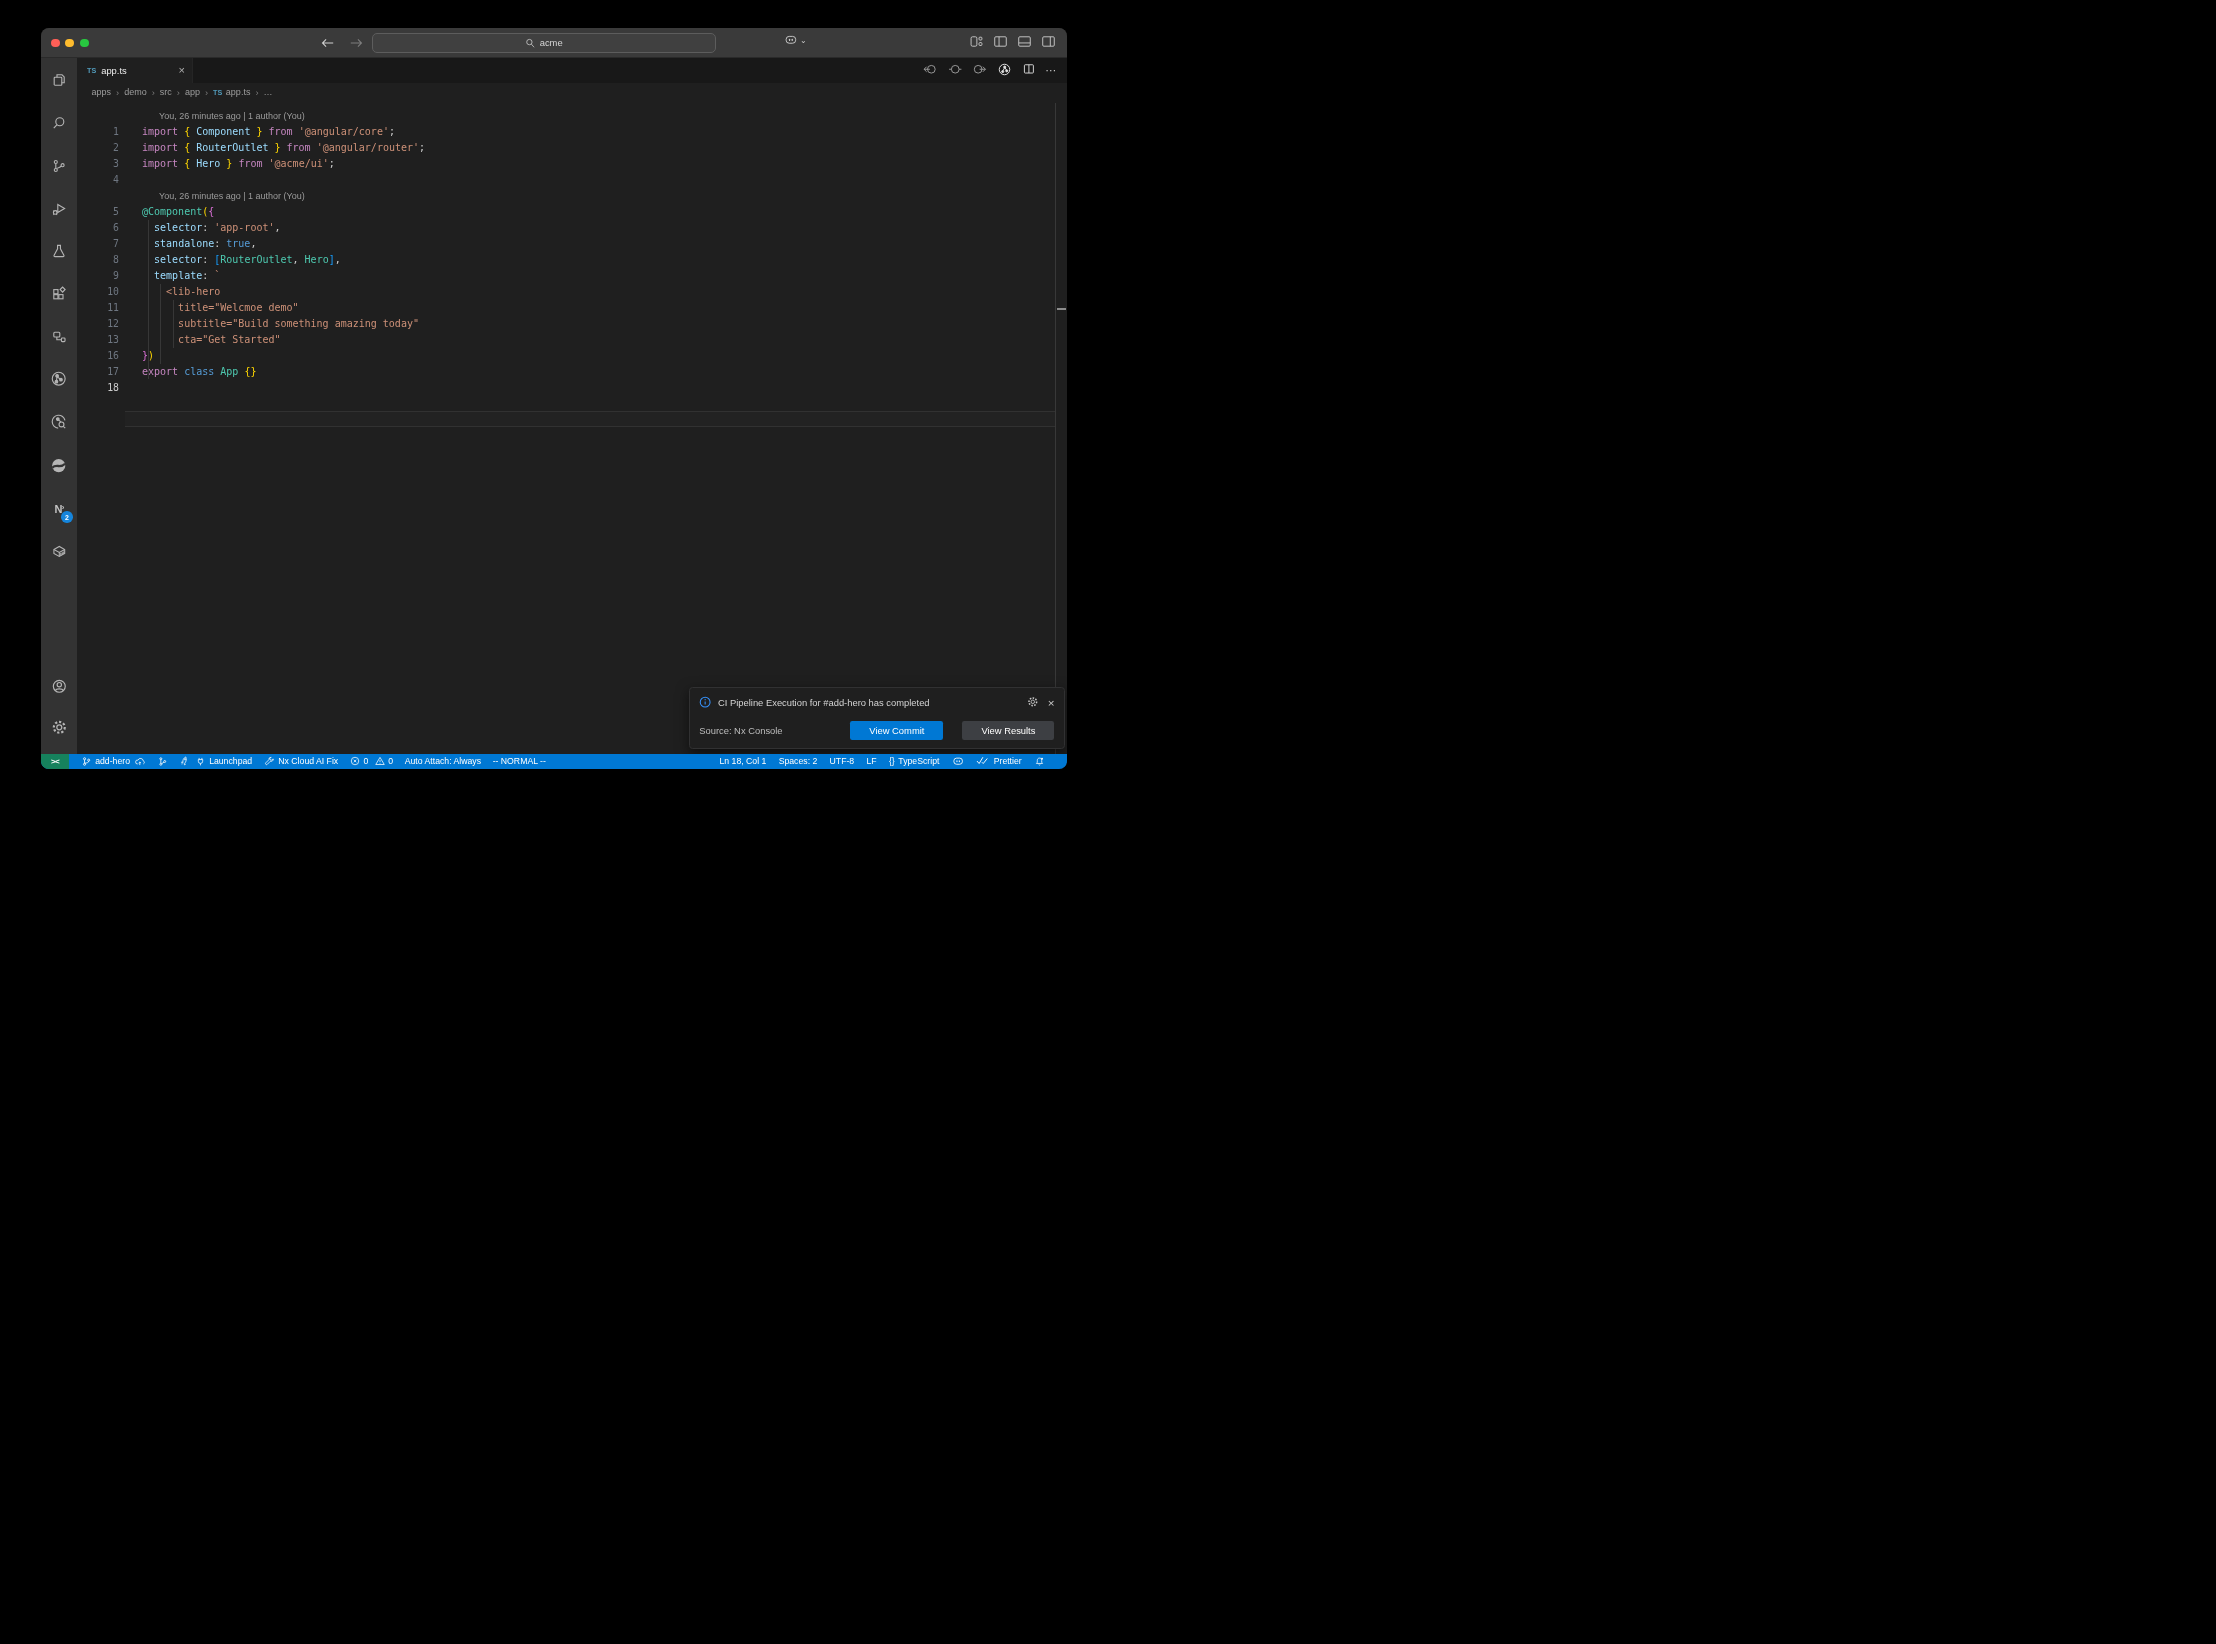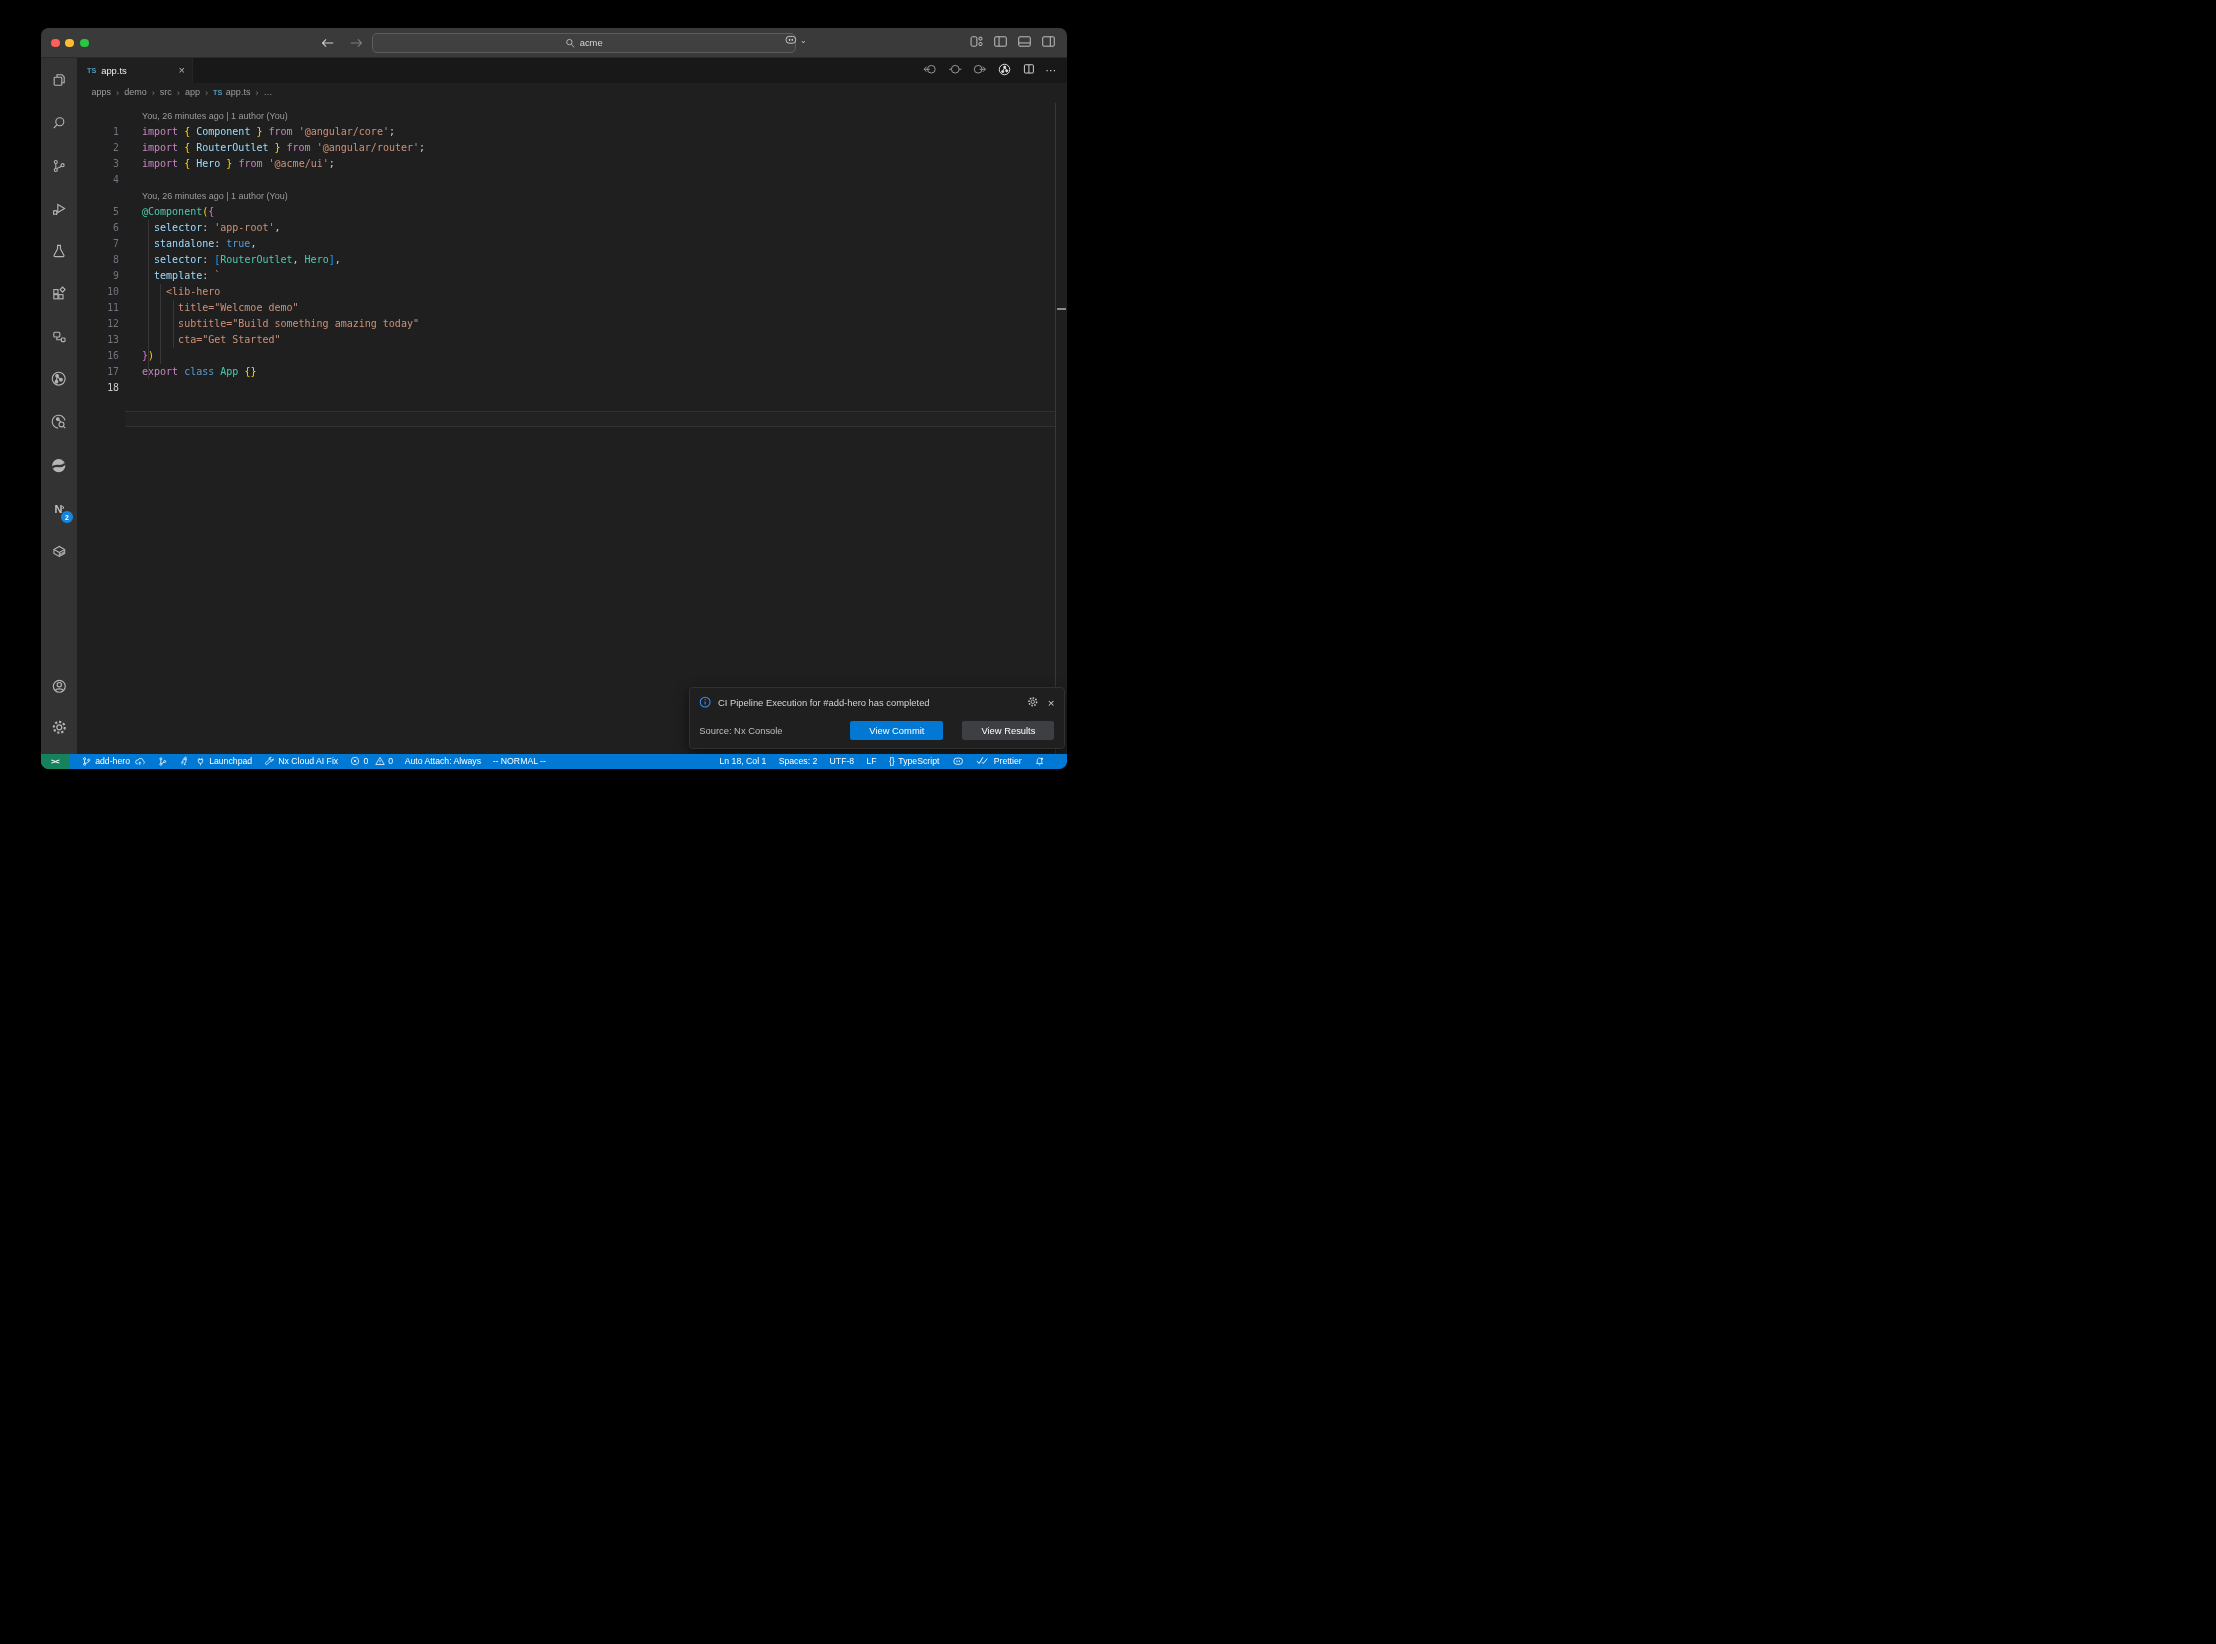--- a/index.html
+++ b/index.html
@@ -6,21 +6,21 @@
   html,body { width:1108px; height:822px; background:#000; font-family:"Liberation Sans",sans-serif; -webkit-font-smoothing:antialiased; overflow:hidden; }
   .window { position:absolute; left:41px; top:27.5px; width:1026px; height:741px; background:#1f1f1f; border-radius:8px; overflow:hidden; box-shadow:0 18px 51px rgba(0,0,0,.7); }
 
   
   .titlebar { position:absolute; left:0; top:0; right:0; height:30px; background:#3a3a3a; border-bottom:0.7px solid #2a2a2a; }
   .lights { position:absolute; left:10px; top:11px; display:flex; gap:5.8px; }
   .light { width:8.7px; height:8.7px; border-radius:50%; }
   .l-close{ background:#ff5f57; } .l-min{ background:#febc2e; } .l-zoom{ background:#28c840; }
   .navarrows { position:absolute; left:278px; top:6.5px; display:flex; gap:11.6px; }
   .navbtn { width:17.4px; height:17.4px; display:flex; align-items:center; justify-content:center; }
-  .searchbox { position:absolute; left:331px; top:5px; width:424px; height:20px; background:#404040; border:0.7px solid #5d5d5d; border-radius:5px; display:flex; align-items:center; justify-content:center; gap:4.3px; color:#d6d6d6; font-size:9.4px; }
+  .searchbox { position:absolute; left:331px; top:5px; width:344px; height:20px; background:#404040; border:0.7px solid #5d5d5d; border-radius:5px; display:flex; align-items:center; justify-content:center; gap:4.3px; color:#d6d6d6; font-size:9.4px; }
   .copilot-group { position:absolute; left:743px; top:6.5px; display:flex; align-items:center; gap:2.2px; color:#c9c9c9; }
   .tb-right { position:absolute; right:11.6px; top:8.7px; display:flex; gap:11px; color:#c9c9c9; }
   .tb-right svg { display:block; }
 
   
   .activitybar { position:absolute; left:0; top:30px; bottom:15px; width:36px; background:#333333; }
   .ab-item { position:absolute; left:5px; width:26px; height:26px; display:flex; align-items:center; justify-content:center; color:#b4b4b4; }
   .ab-badge { position:absolute; right:-0.7px; bottom:-1.4px; min-width:11.6px; height:11.6px; border-radius:50%; background:#1585dc; color:#fff; font-size:6.9px; font-weight:bold; display:flex; align-items:center; justify-content:center; }
   .nx-logo { font-weight:bold; font-size:11px; color:#c3c3c3; letter-spacing:-0.7px; }
   .nx-logo .chev { font-size:8px; vertical-align:2.9px; }
@@ -39,21 +39,21 @@
   .breadcrumbs { position:absolute; left:0; top:25px; right:0; height:19.5px; display:flex; align-items:center; gap:5px; padding-left:14.5px; color:#9d9d9d; font-size:9px; }
   .crumb-sep { color:#7e7e7e; font-size:9.4px; }
   .crumb-file { display:flex; gap:3.6px; align-items:center; }
 
   
   .code { position:absolute; left:0; top:45px; right:0; bottom:0; padding-top:5.8px; font-family:"DejaVu Sans Mono",monospace; font-size:10px; }
   .crow { height:16px; line-height:16px; display:flex; white-space:pre; }
   .crow .num { width:42px; text-align:right; color:#6e7681; flex:none; font-size:9.8px; }
   .crow .num.active { color:#cccccc; }
   .crow .lc { margin-left:23px; }
-  .crow.blame { color:#9b9b9b; font-family:"Liberation Sans",sans-serif; font-size:9px; }
+  .crow.blame { color:#9b9b9b; font-family:"Liberation Sans",sans-serif; font-size:9px;padding-left:17px; }
   .crow.blame span { margin-left:65px; }
   .t-kw{color:#C586C0} .t-var{color:#9CDCFE} .t-typ{color:#4EC9B0} .t-str{color:#CE9178}
   .t-kwb{color:#569CD6} .t-b1{color:#FFD700} .t-b2{color:#DA70D6} .t-b3{color:#179FFF} .t-pln{color:#cccccc}
   .indent-guide { position:absolute; width:0.7px; background:#373737; }
   .g1 { left:71px; top:117px; height:159px; } .g2 { left:83px; top:181px; height:80px; } .g3 { left:96px; top:197px; height:48px; }
   .currentline { position:absolute; left:48px; right:12.3px; top:308px; height:16px; border-top:0.7px solid #313131; border-bottom:0.7px solid #313131; background:rgba(255,255,255,0.015); }
   .scrollcol { position:absolute; right:0; top:45px; bottom:0; width:12.3px; border-left:0.7px solid #383838; }
   .ruler-marker { position:absolute; left:1.4px; right:1.4px; top:205px; height:2.9px; background:#8c8c8c; }
 
   

